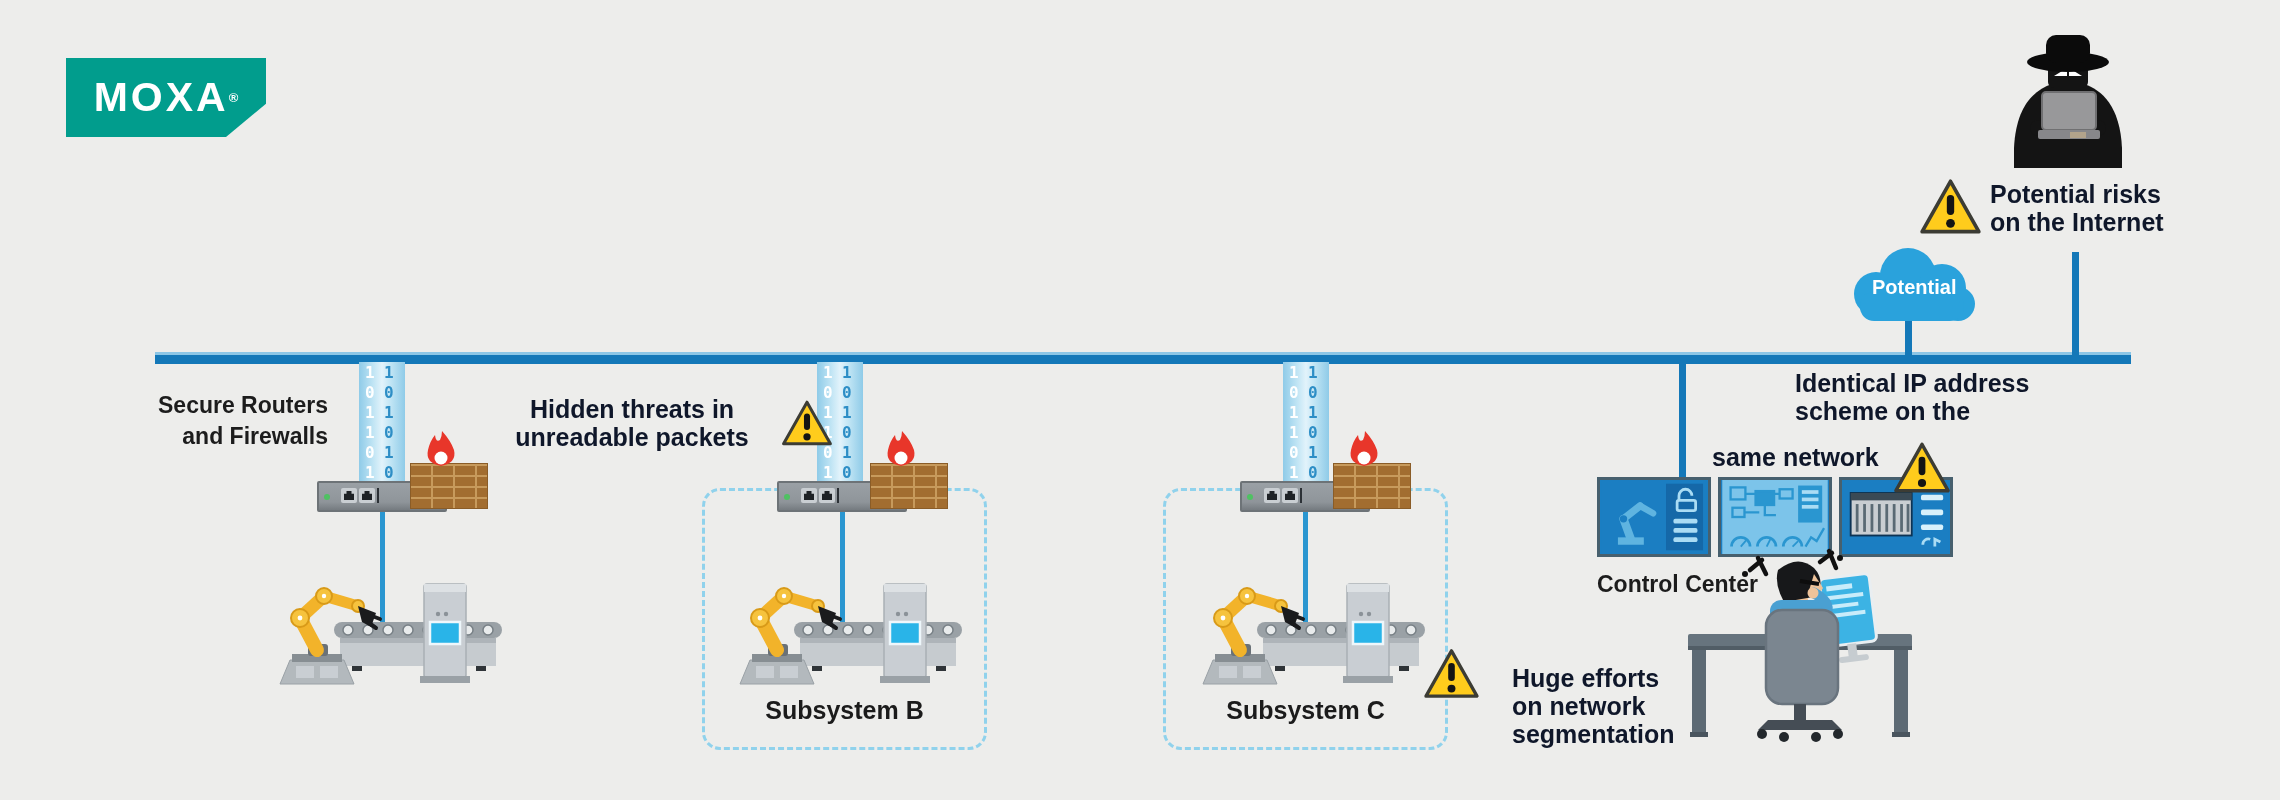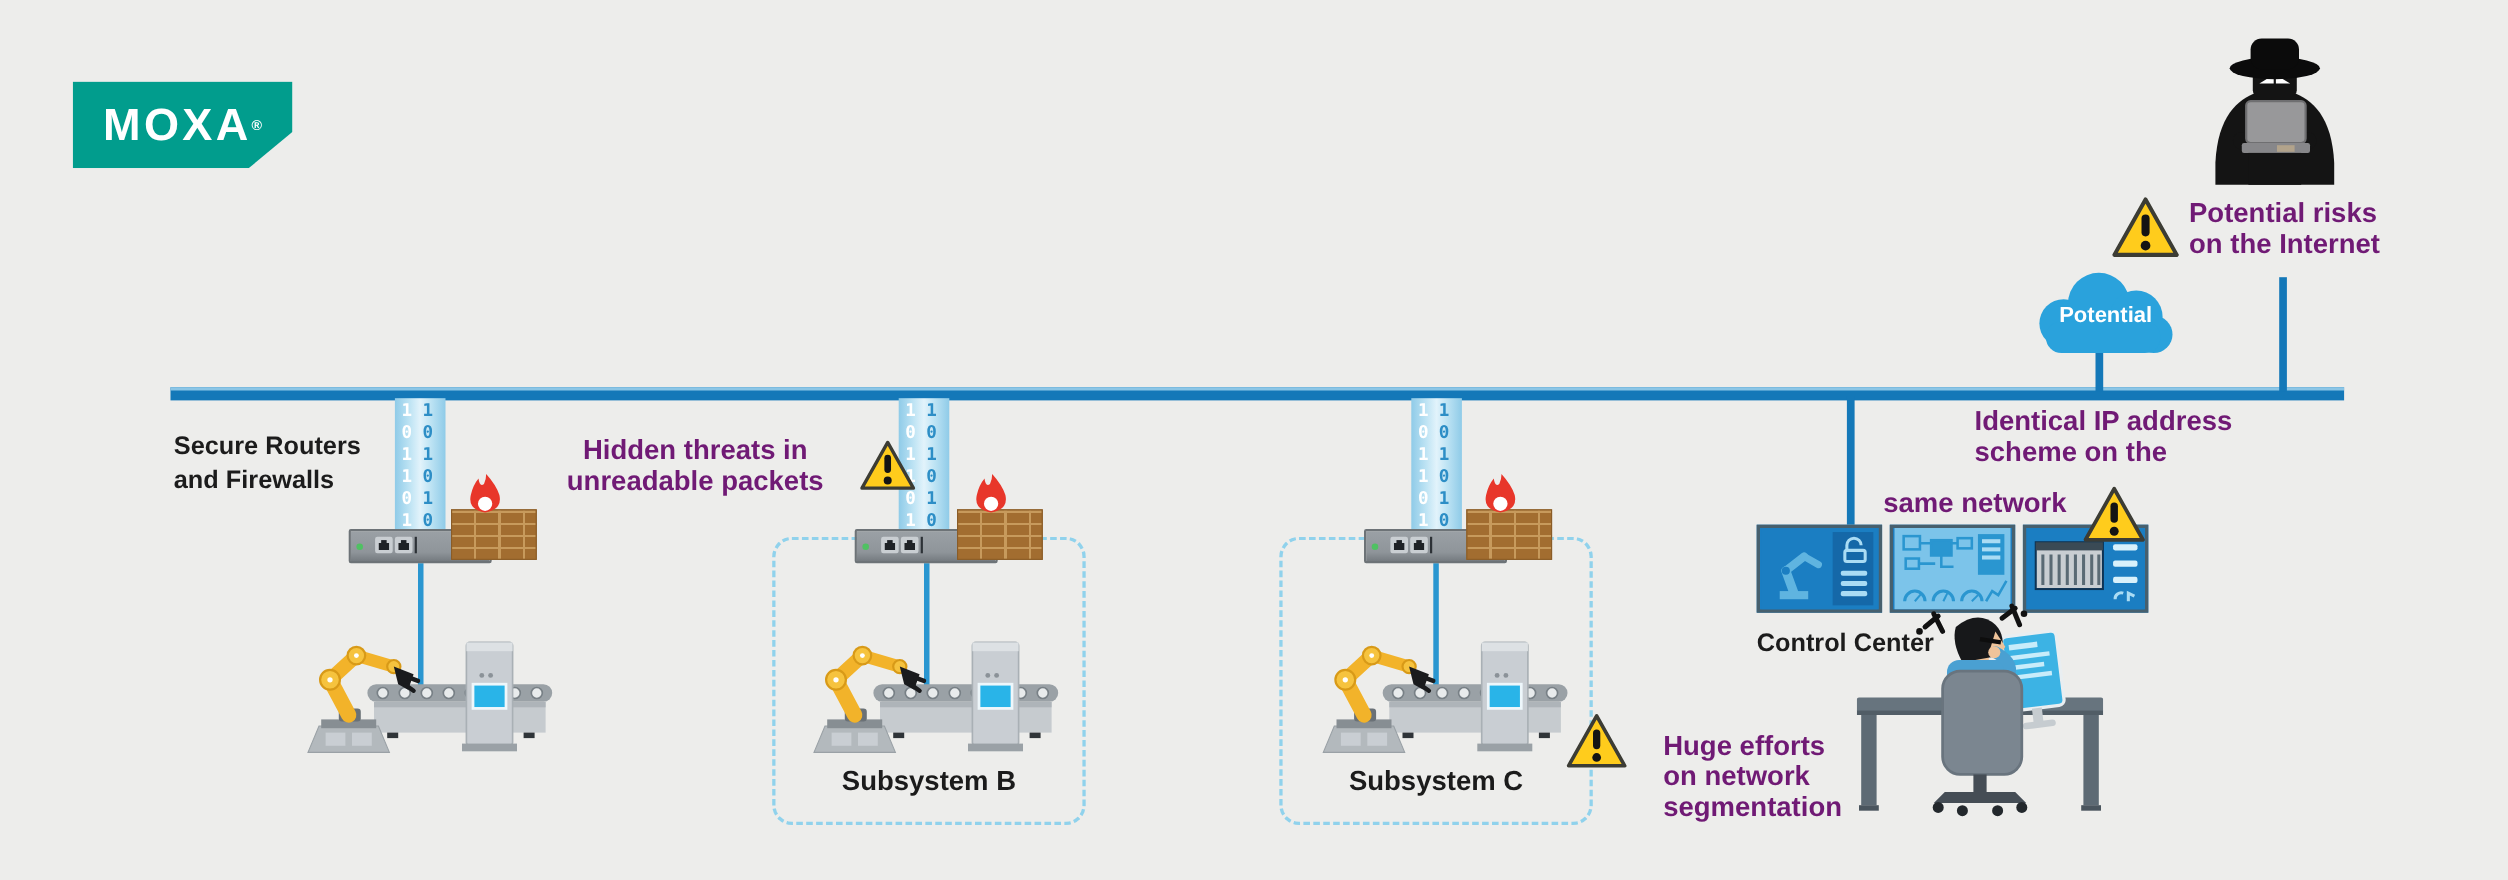--- a/index.html
+++ b/index.html
@@ -8,28 +8,27 @@
     font-family:"Liberation Sans", sans-serif;overflow:hidden;
   }
   .abs{position:absolute;}
   .preline{white-space:pre-line;}
   .title{
     font-size:46px;font-weight:bold;color:#141414;letter-spacing:-0.5px;
   }
   .logo{
     background:#019d8d;display:flex;align-items:center;justify-content:center;
     clip-path:polygon(0 0,100% 0,100% 58%,80% 100%,0 100%);
-    margin-top:16px;
   }
   .logo-text{color:#ffffff;font-weight:bold;font-size:41px;letter-spacing:3px;}
   .logo-reg{color:#ffffff;font-size:13px;vertical-align:super;font-weight:bold;}
   .bus{background:#1478b8;border-top:3px solid #8cc6e6;box-sizing:border-box;height:12px;}
   .vline{background:#1478b8;}
   .black-label{font-size:23px;line-height:31px;font-weight:bold;color:#1c1c1c;}
-  .orange-label{font-size:25px;line-height:28px;font-weight:bold;color:#701a75;}
+  .orange-label{font-size:25px;line-height:28px;font-weight:bold;color:#0f172a;}
   .sub-label{font-size:25px;font-weight:bold;color:#1b1b1b;text-align:center;width:100%;}
   .dash-box{border:3px dashed #90d2ec;border-radius:18px;box-sizing:border-box;}
   .stream{
     background:linear-gradient(90deg,#8fcbe8 0%,#bfe4f4 30%,#e2f3fb 50%,#bfe4f4 70%,#8fcbe8 100%);
   }
   .stream .col{
     position:absolute;top:1px;font-family:"DejaVu Sans Mono", monospace;
     font-weight:bold;font-size:16px;line-height:20px;white-space:pre-line;text-align:center;
   }
   .col-a{left:6px;color:#ffffff;}
@@ -120,21 +119,21 @@
   </svg>
 
   <div class="abs logo" style="left:66px;top:58px;width:200px;height:79px;">
     <span class="logo-text">MOXA</span>
       <span class="logo-reg">®</span>
   </div>
 
 
   <div class="abs bus" style="left:155px;top:352px;width:1976px;"></div>
 
-  <div class="abs black-label preline" style="left:158px;top:390px;">Secure Routers
+  <div class="abs black-label preline" style="left:158px;top:390px;text-align:right;">Secure Routers
 and Firewalls</div>
 
   <div class="abs stream" style="left:359px;top:362px;width:46px;height:119px;">
     <div class="col col-a">1
 0
 1
 1
 0
 1</div>
     <div class="col col-b">1

